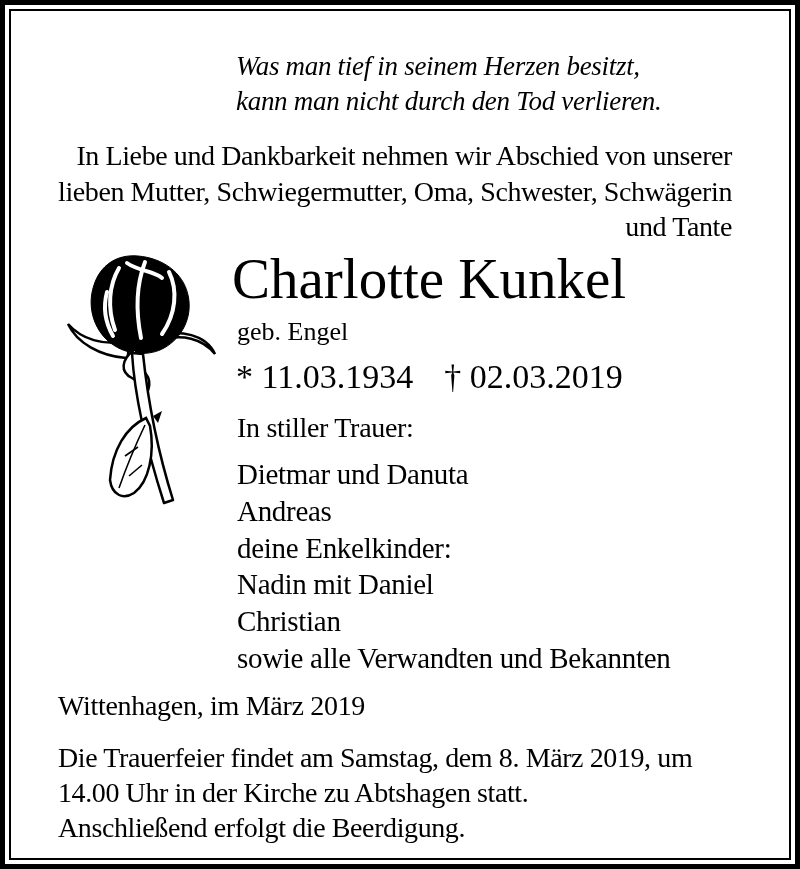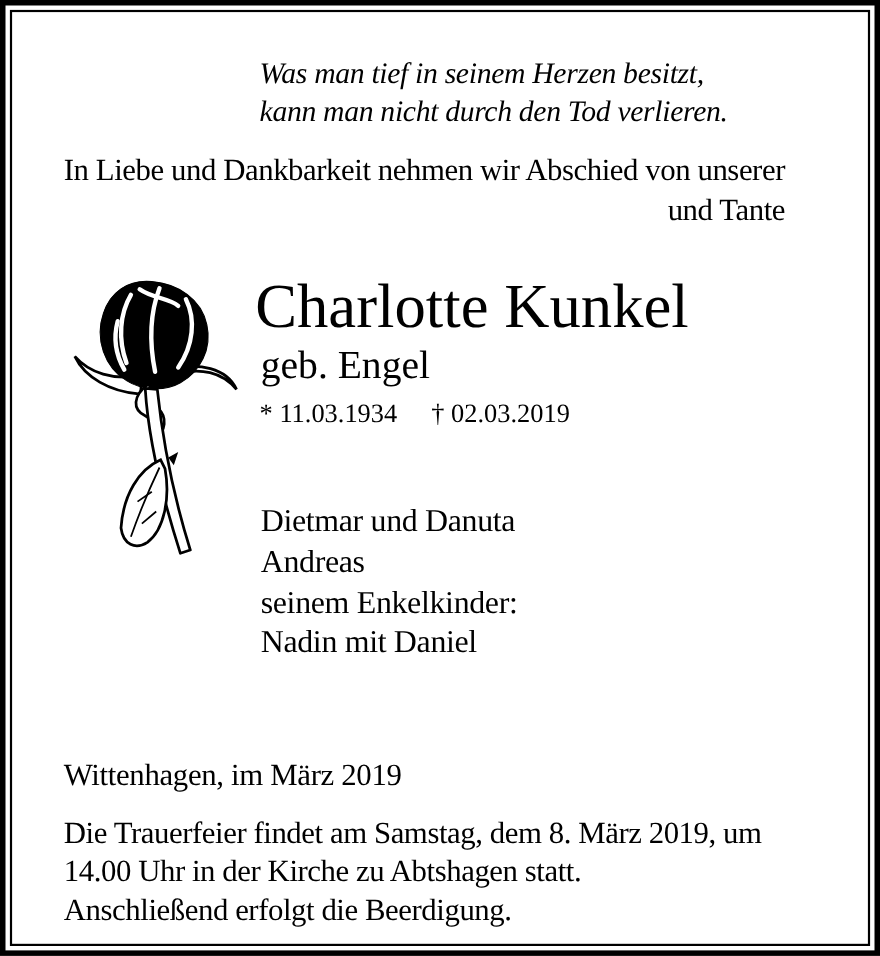--- a/index.html
+++ b/index.html
@@ -56,28 +56,28 @@
   .deceased-name {
     left: 232px;
     top: 249px;
     font-size: 57px;
     line-height: 60px;
     letter-spacing: 0px;
   }
   .maiden-name {
     left: 237px;
     top: 317px;
-    font-size: 36px;
+    font-size: 26px;
     line-height: 30px;
     text-align: right;
   }
   .dates {
     left: 236px;
     top: 361px;
-    font-size: 24px;
+    font-size: 34px;
     line-height: 32px;
     text-align: center;
   }
   .dates .birth-date { margin-right: 31px; }
   .mourning-intro {
     left: 237px;
     top: 412px;
     font-size: 28px;
     line-height: 32px;
     letter-spacing: -0.3px;
@@ -112,20 +112,21 @@
   <div class="frame-outer"></div>
   <div class="frame-inner"></div>
 
   <div class="block quote">
     <div>Was man tief in seinem Herzen besitzt,</div>
     <div>kann man nicht durch den Tod verlieren.</div>
   </div>
 
   <div class="block intro">
     <div>In Liebe und Dankbarkeit nehmen wir Abschied von unserer</div>
+    <div>lieben Mutter, Schwiegermutter, Oma, Schwester, Schwägerin</div>
     <div>und Tante</div>
   </div>
 
   <div class="block rose-wrap">
     <svg width="165" height="262" viewBox="0 0 165 262" xmlns="http://www.w3.org/2000/svg" aria-hidden="true">
 
       <path d="M66,92 C46,95 24,90 10,74 C19,93 42,106 68,108 C72,105 70,95 66,92 Z" fill="#ffffff" stroke="#000000" stroke-width="2.5"></path>
 
       <path d="M102,90 C124,84 144,88 157,104 C148,84 122,80 100,85 C96,88 98,92 102,90 Z" fill="#ffffff" stroke="#000000" stroke-width="2.5"></path>
 
@@ -156,26 +157,29 @@
   </div>
 
   <div class="block deceased-name">Charlotte Kunkel</div>
 
   <div class="block maiden-name">geb. Engel</div>
 
   <div class="block dates">
     <span class="birth-date">* 11.03.1934</span><span class="death-date">† 02.03.2019</span>
   </div>
 
+  <div class="block mourning-intro">In stiller Trauer:</div>
 
   <div class="block mourners">
     <div>Dietmar und Danuta</div>
     <div>Andreas</div>
-    <div>seinem Enkelkinder:</div>
+    <div>deine Enkelkinder:</div>
     <div>Nadin mit Daniel</div>
+    <div>Christian</div>
+    <div>sowie alle Verwandten und Bekannten</div>
   </div>
 
   <div class="block place-date">Wittenhagen, im März 2019</div>
 
   <div class="block funeral-info">
     <div>Die Trauerfeier findet am Samstag, dem 8. März 2019, um</div>
     <div>14.00 Uhr in der Kirche zu Abtshagen statt.</div>
     <div>Anschließend erfolgt die Beerdigung.</div>
   </div>
 

